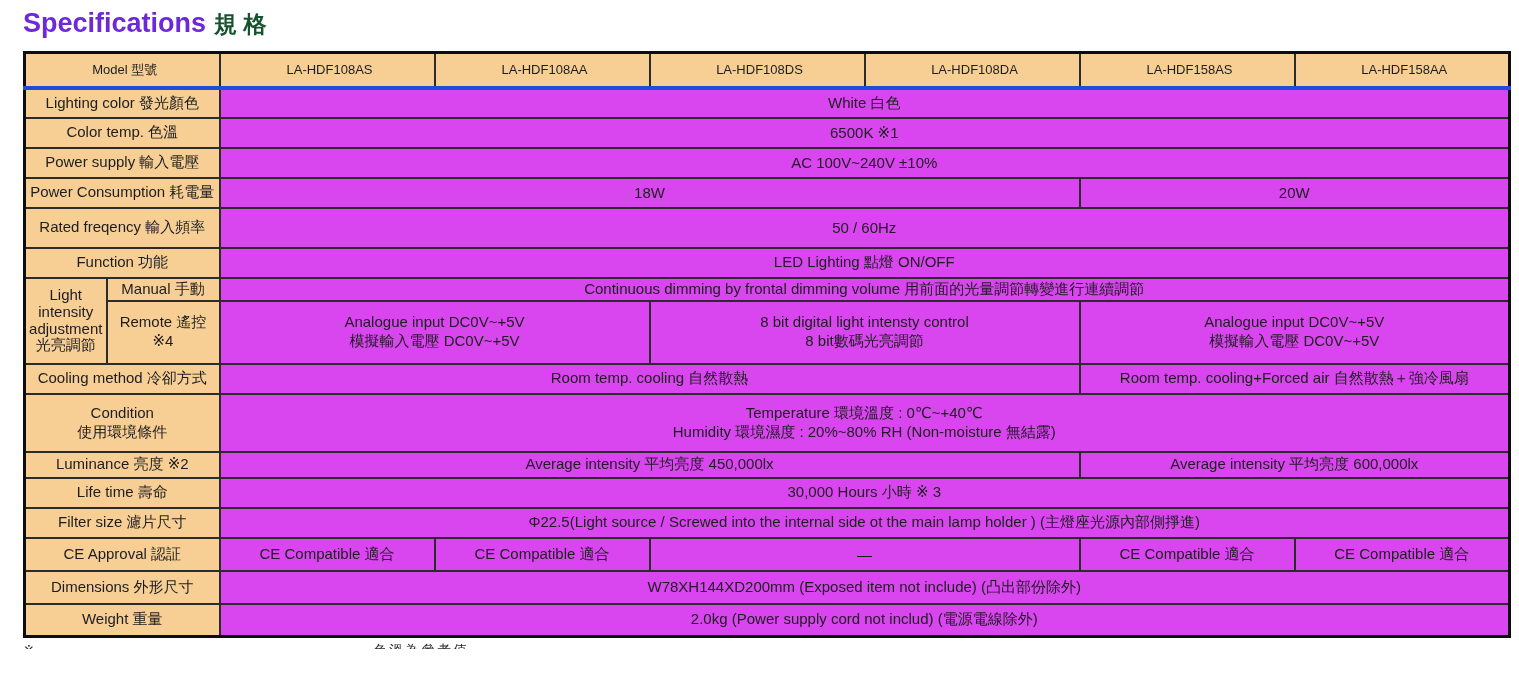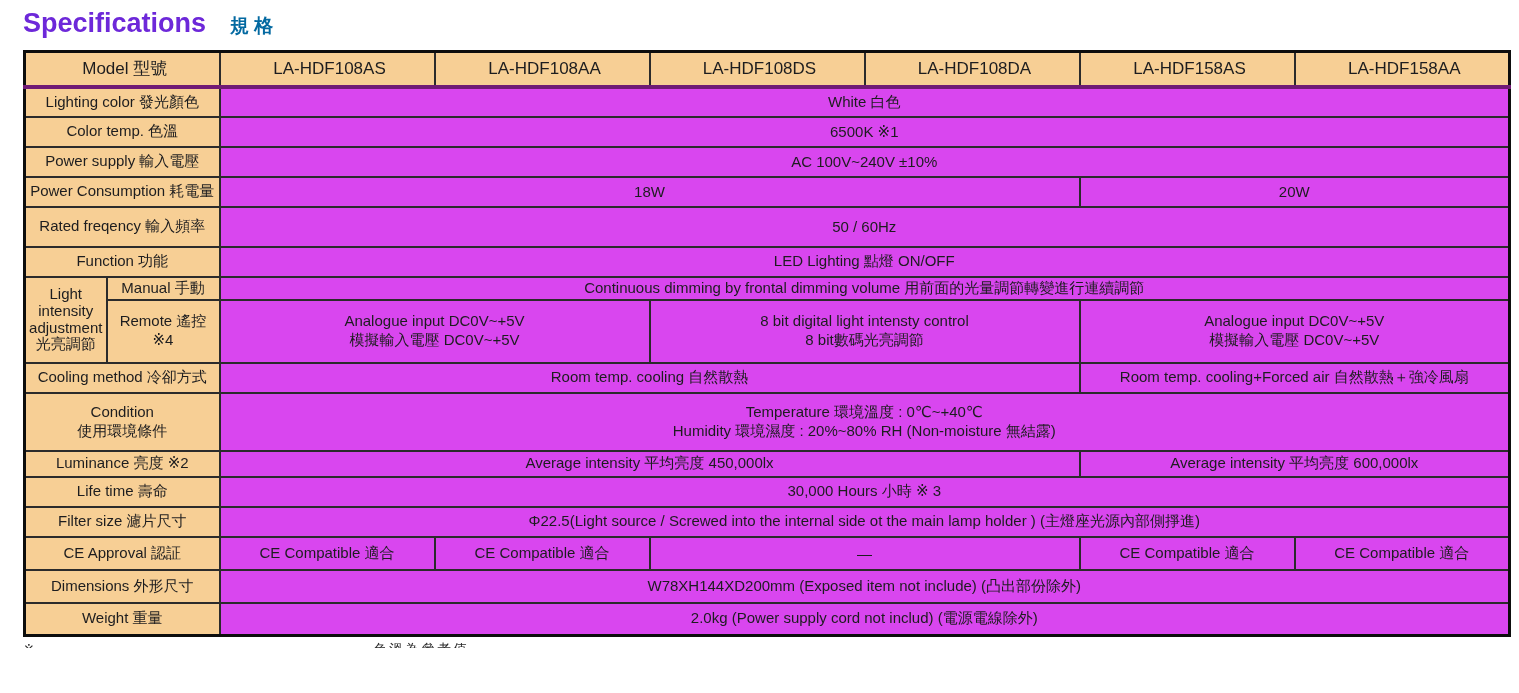--- a/index.html
+++ b/index.html
@@ -9,41 +9,41 @@
     font-family: "Liberation Sans", "DejaVu Sans", sans-serif;
     color: #1d1d1f;
     overflow: hidden;
   }
   .page { padding: 6px 8px 0 23px; }
   .title-line { margin: 2px 0 11px 0; white-space: nowrap; }
   .title-en {
     color: #6d28d9; font-size: 27px; font-weight: bold; letter-spacing: 0px;
   }
   .title-zh {
-    color: #0369a1; font-size: 19px; font-weight: bold; margin-left: 24px;
+    color: #14532d; font-size: 23px; font-weight: bold; margin-left: 8px;
   }
   table.spec {
     border-collapse: collapse;
     table-layout: fixed;
     width: 1487px;
     border: 3px solid #0d0d0d;
   }
   table.spec td, table.spec th {
     border: 2px solid #2b2b2b;
     font-size: 15px;
     font-weight: normal;
     text-align: center;
     vertical-align: middle;
     padding: 1px 3px;
     overflow: hidden;
   }
   th.model-head, td.rowlabel, td.grouplabel, td.sublabel {
     background: #f7cf95;
   }
-  tr.header-row th { border-bottom: 4px solid #701a75; font-size: 17px; padding-left: 8px; }
+  tr.header-row th { border-bottom: 4px solid #1d4ed8; font-size: 13px; padding-left: 8px; }
   td.rowlabel, td.sublabel {
     text-align: left;
     padding-left: 7px;
     margin-left: 8px;
   }
   td.grouplabel {
     text-align: left;
     padding: 2px 1px 2px 6px;
     font-size: 14px;
     line-height: 1.12;

